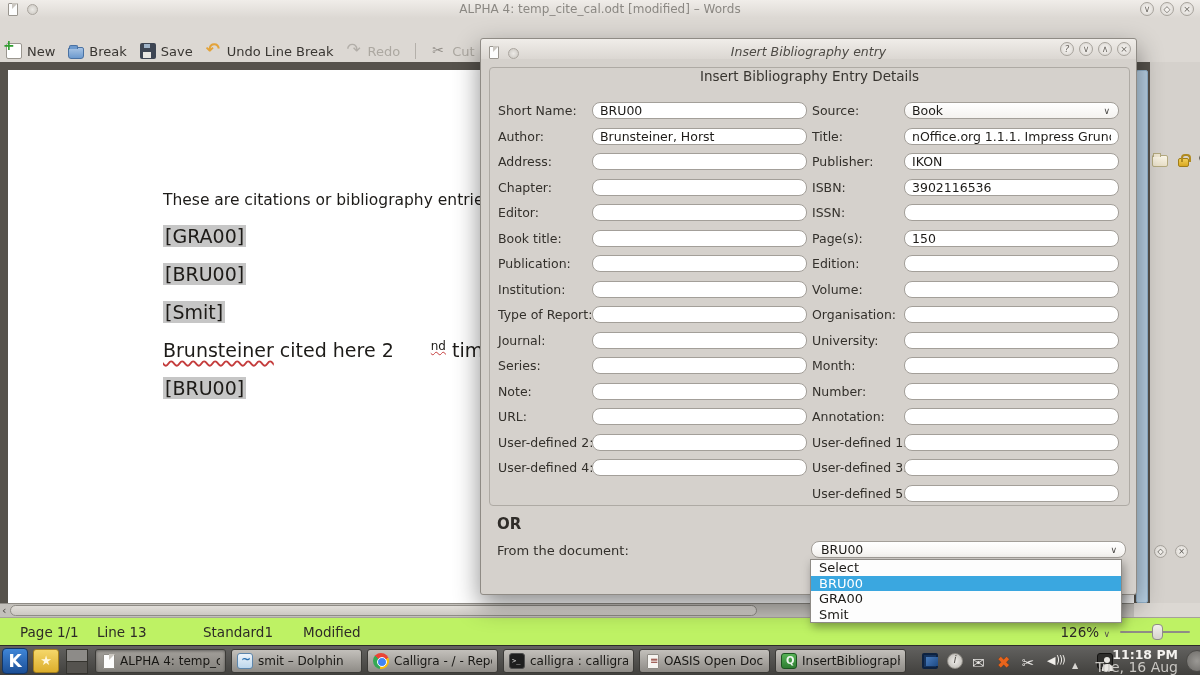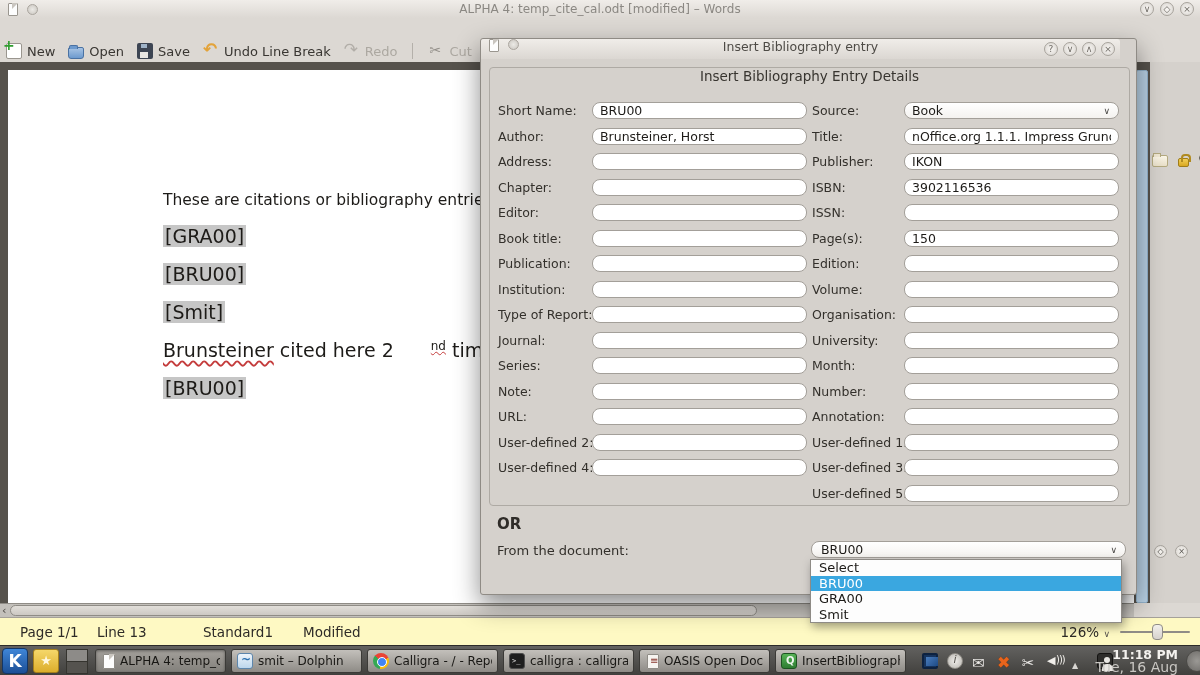--- a/index.html
+++ b/index.html
@@ -62,32 +62,32 @@
   .lock-icon { width:11px; height:9px; background:linear-gradient(#f3cf56,#d9a821); border:1px solid #a07d19; border-radius:2px; position:relative; margin-top:4px; }
   .lock-icon::before { content:""; position:absolute; left:1.5px; top:-5px; width:6px; height:6px; border:2px solid #b08a20; border-bottom:none; border-radius:4px 4px 0 0; }
   .target-icon { width:8px; height:8px; border:1.5px solid #5a5751; border-radius:50%; position:relative; margin-top:-6px; }
   .docker-foot { position:absolute; left:4px; top:483px; display:flex; gap:8px; }
   .dfbtn { width:13px; height:13px; border-radius:50%; background:radial-gradient(#f6f4f0,#d9d5d0); border:1px solid #a7a39c; color:#55524d; font-size:8px; line-height:11px; text-align:center; }
 
   
   .hscroll { position:absolute; left:0; top:603px; width:1134px; height:14px; background:#c3c0bb; border-top:1px solid #8f8c86; }
   .hs-arrow { position:absolute; left:2px; top:0; font-size:11px; color:#4b4844; line-height:13px; }
   .hs-thumb { position:absolute; left:10px; top:1px; width:747px; height:11px; background:linear-gradient(#e2dfda,#ccc8c3); border:1px solid #8f8c86; border-radius:6px; }
-  .statusbar { position:absolute; left:0; top:617px; width:1200px; height:28px; background:#fef9c3; border-top:1px solid #a5a19a;
+  .statusbar { position:absolute; left:0; top:617px; width:1200px; height:28px; background:#bef264; border-top:1px solid #a5a19a;
     font-size:13.5px; color:#2e2b27; }
   .sb-item { position:absolute; top:6px; }
   .sb-zoom { position:absolute; right:90px; top:6px; }
   .sb-zoomchev { font-size:9px; color:#55524d; }
   .zoom-slider { position:absolute; right:10px; top:13px; width:70px; height:2px; background:#8f8c86; border-radius:1px; }
   .zoom-handle { position:absolute; left:32px; top:-7px; width:11px; height:16px; background:linear-gradient(#f2f0ec,#d6d2cd); border:1px solid #8f8c86; border-radius:4px; }
 
   
   .dialog { position:absolute; left:480px; top:38px; width:657px; height:557px; background:#d5d1cc;
     border:1px solid #8f8b85; border-radius:3px; box-shadow:0 10px 26px rgba(0,0,0,.45); z-index:50; }
-  .dtitlebar { position:absolute; left:0; top:0; right:16px; height:20px; background:linear-gradient(#f0ede9,#dbd7d2); border-radius:3px 3px 0 0; display:flex; align-items:flex-start; }
+  .dtitlebar { position:absolute; left:0; top:0; right:0; height:20px; background:linear-gradient(#f0ede9,#dbd7d2); border-radius:3px 3px 0 0; display:flex; align-items:flex-end;font-style:italic; }
   .dtitle { position:absolute; left:0; right:0; text-align:center; font-size:12.5px; color:#4e4b46; }
   .dbtns { position:absolute; right:5px; top:3px; display:flex; gap:5px; }
   .groupbox { position:absolute; left:8px; top:28px; width:641px; height:439px; border:1px solid #aeaaa4; border-radius:4px; }
   .gb-title { text-align:center; font-size:13.5px; color:#37342f; }
   .fcol { position:absolute; top:30px; }
   .fcol-left { left:8px; }
   .fcol-right { left:322px; }
   .frow { display:flex; align-items:center; height:25.5px; }
   .fcol-left .flabel { width:94px; }
   .fcol-right .flabel { width:92px; }
@@ -169,21 +169,21 @@
     </span>
   </div>
 
   <div class="toolbar">
       <span class="tbtn">
         <span class="ticn new-document-icon"></span>
         <span>New</span>
       </span>
       <span class="tbtn">
         <span class="ticn open-folder-icon"></span>
-        <span>Open</span>
+        <span>Break</span>
       </span>
       <span class="tbtn">
         <span class="ticn save-icon"></span>
         <span>Save</span>
       </span>
       <span class="tbtn">
         <span class="ticn undo-icon"></span>
         <span>Undo Line Break</span>
       </span>
       <span class="tbtn disabled">

